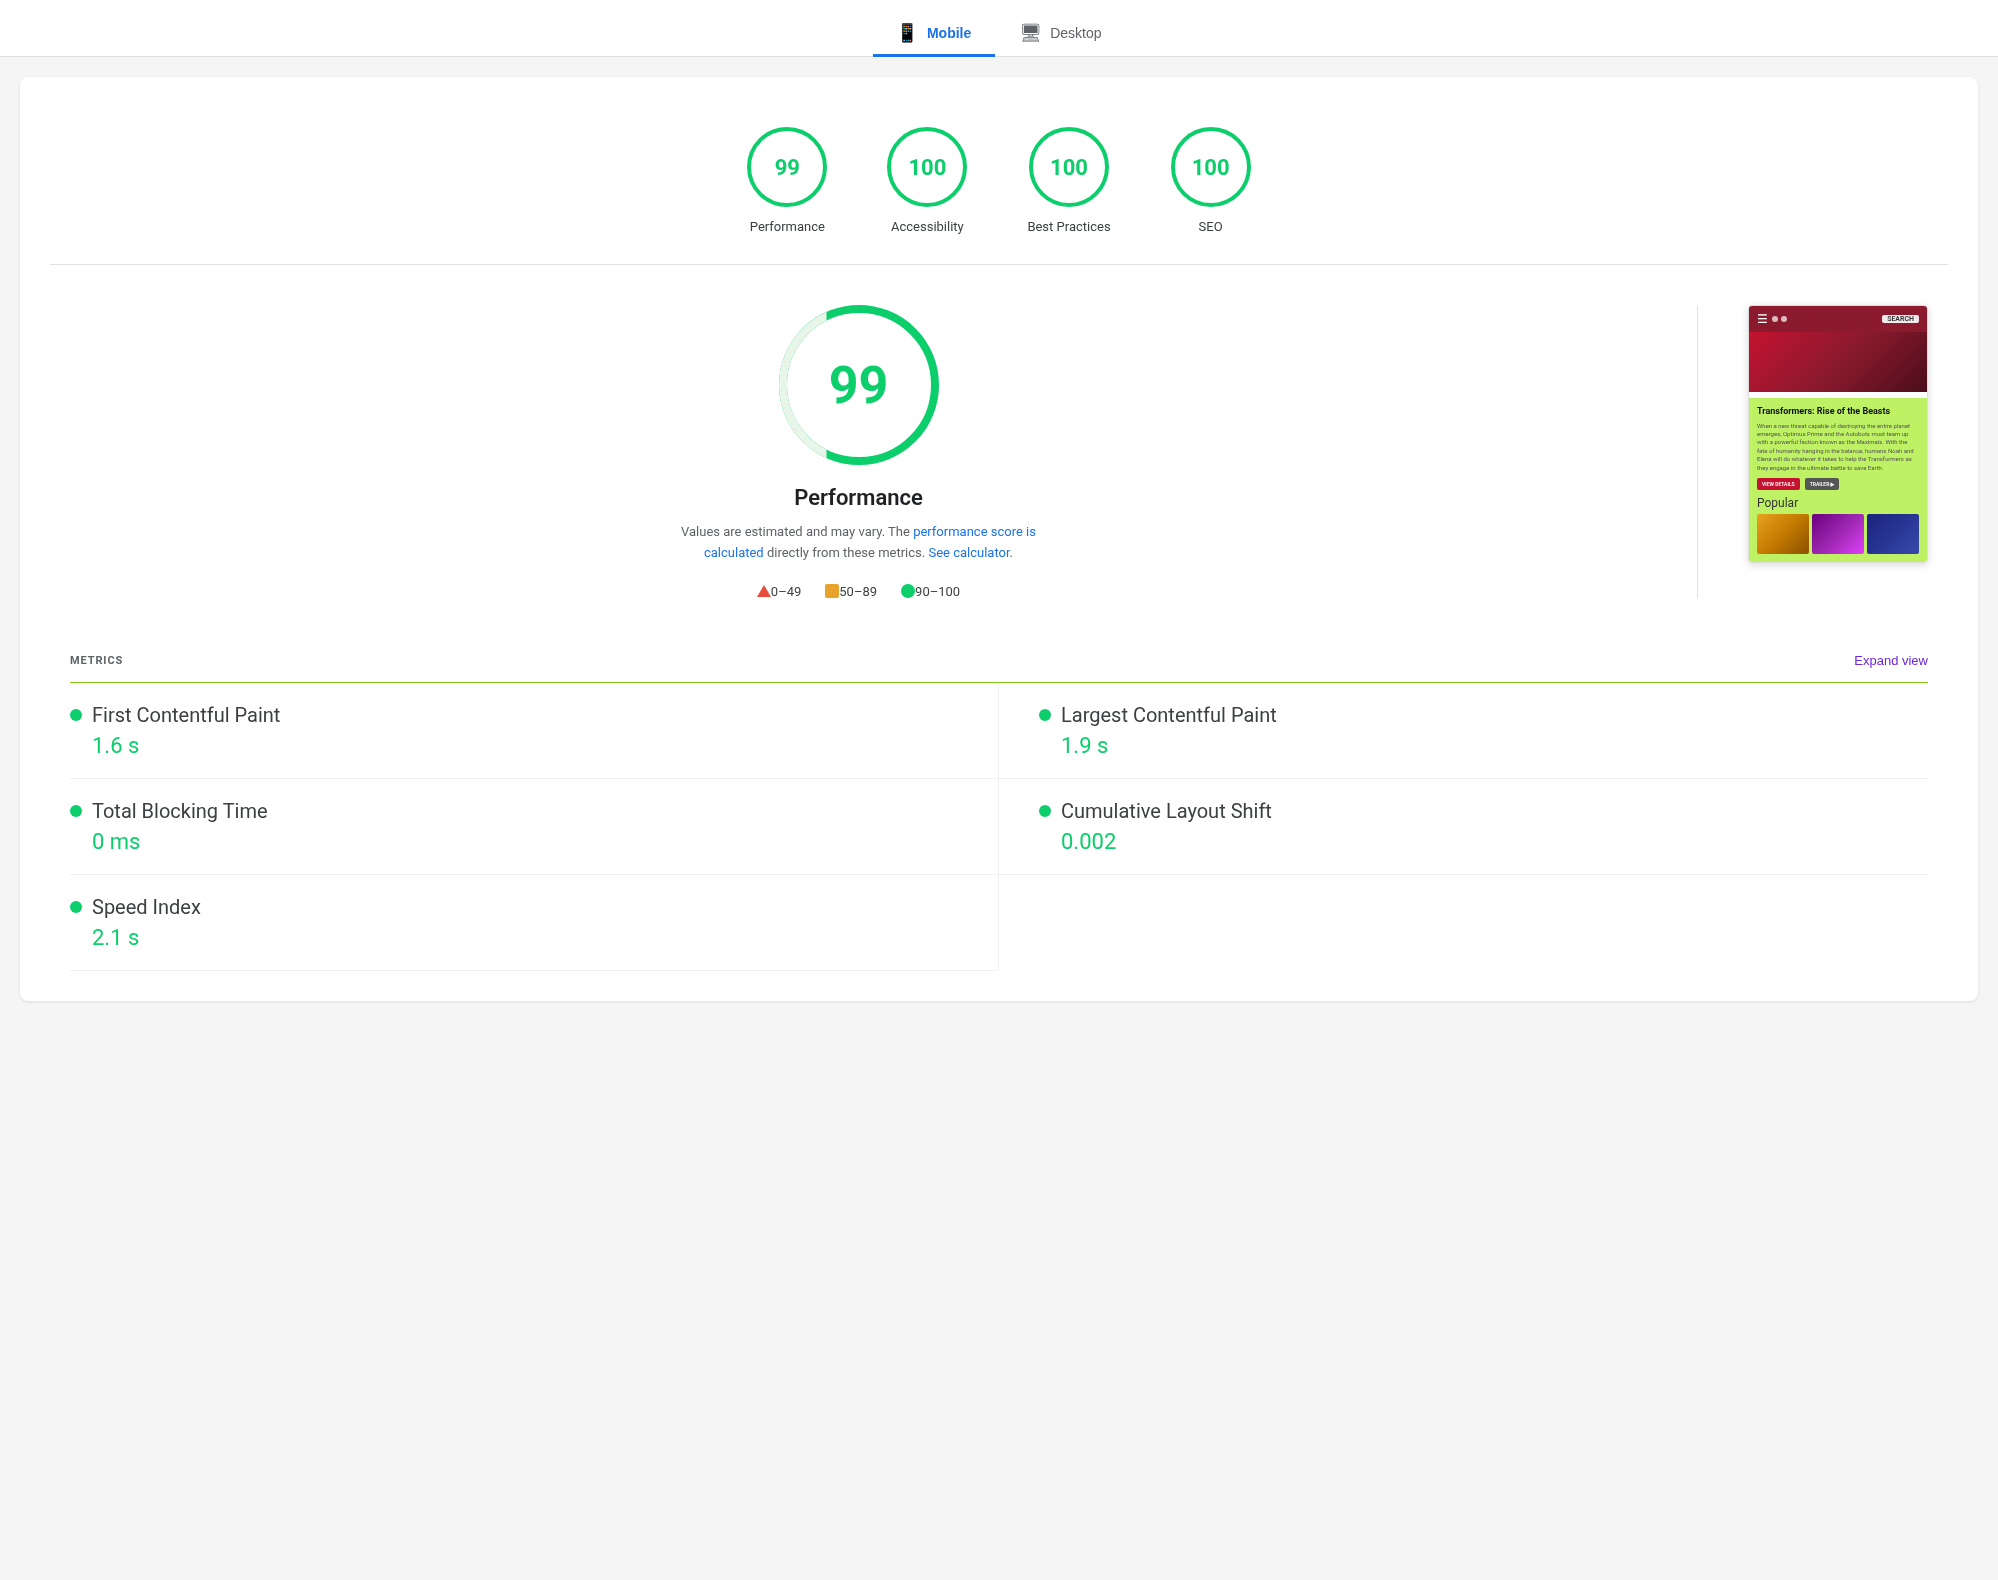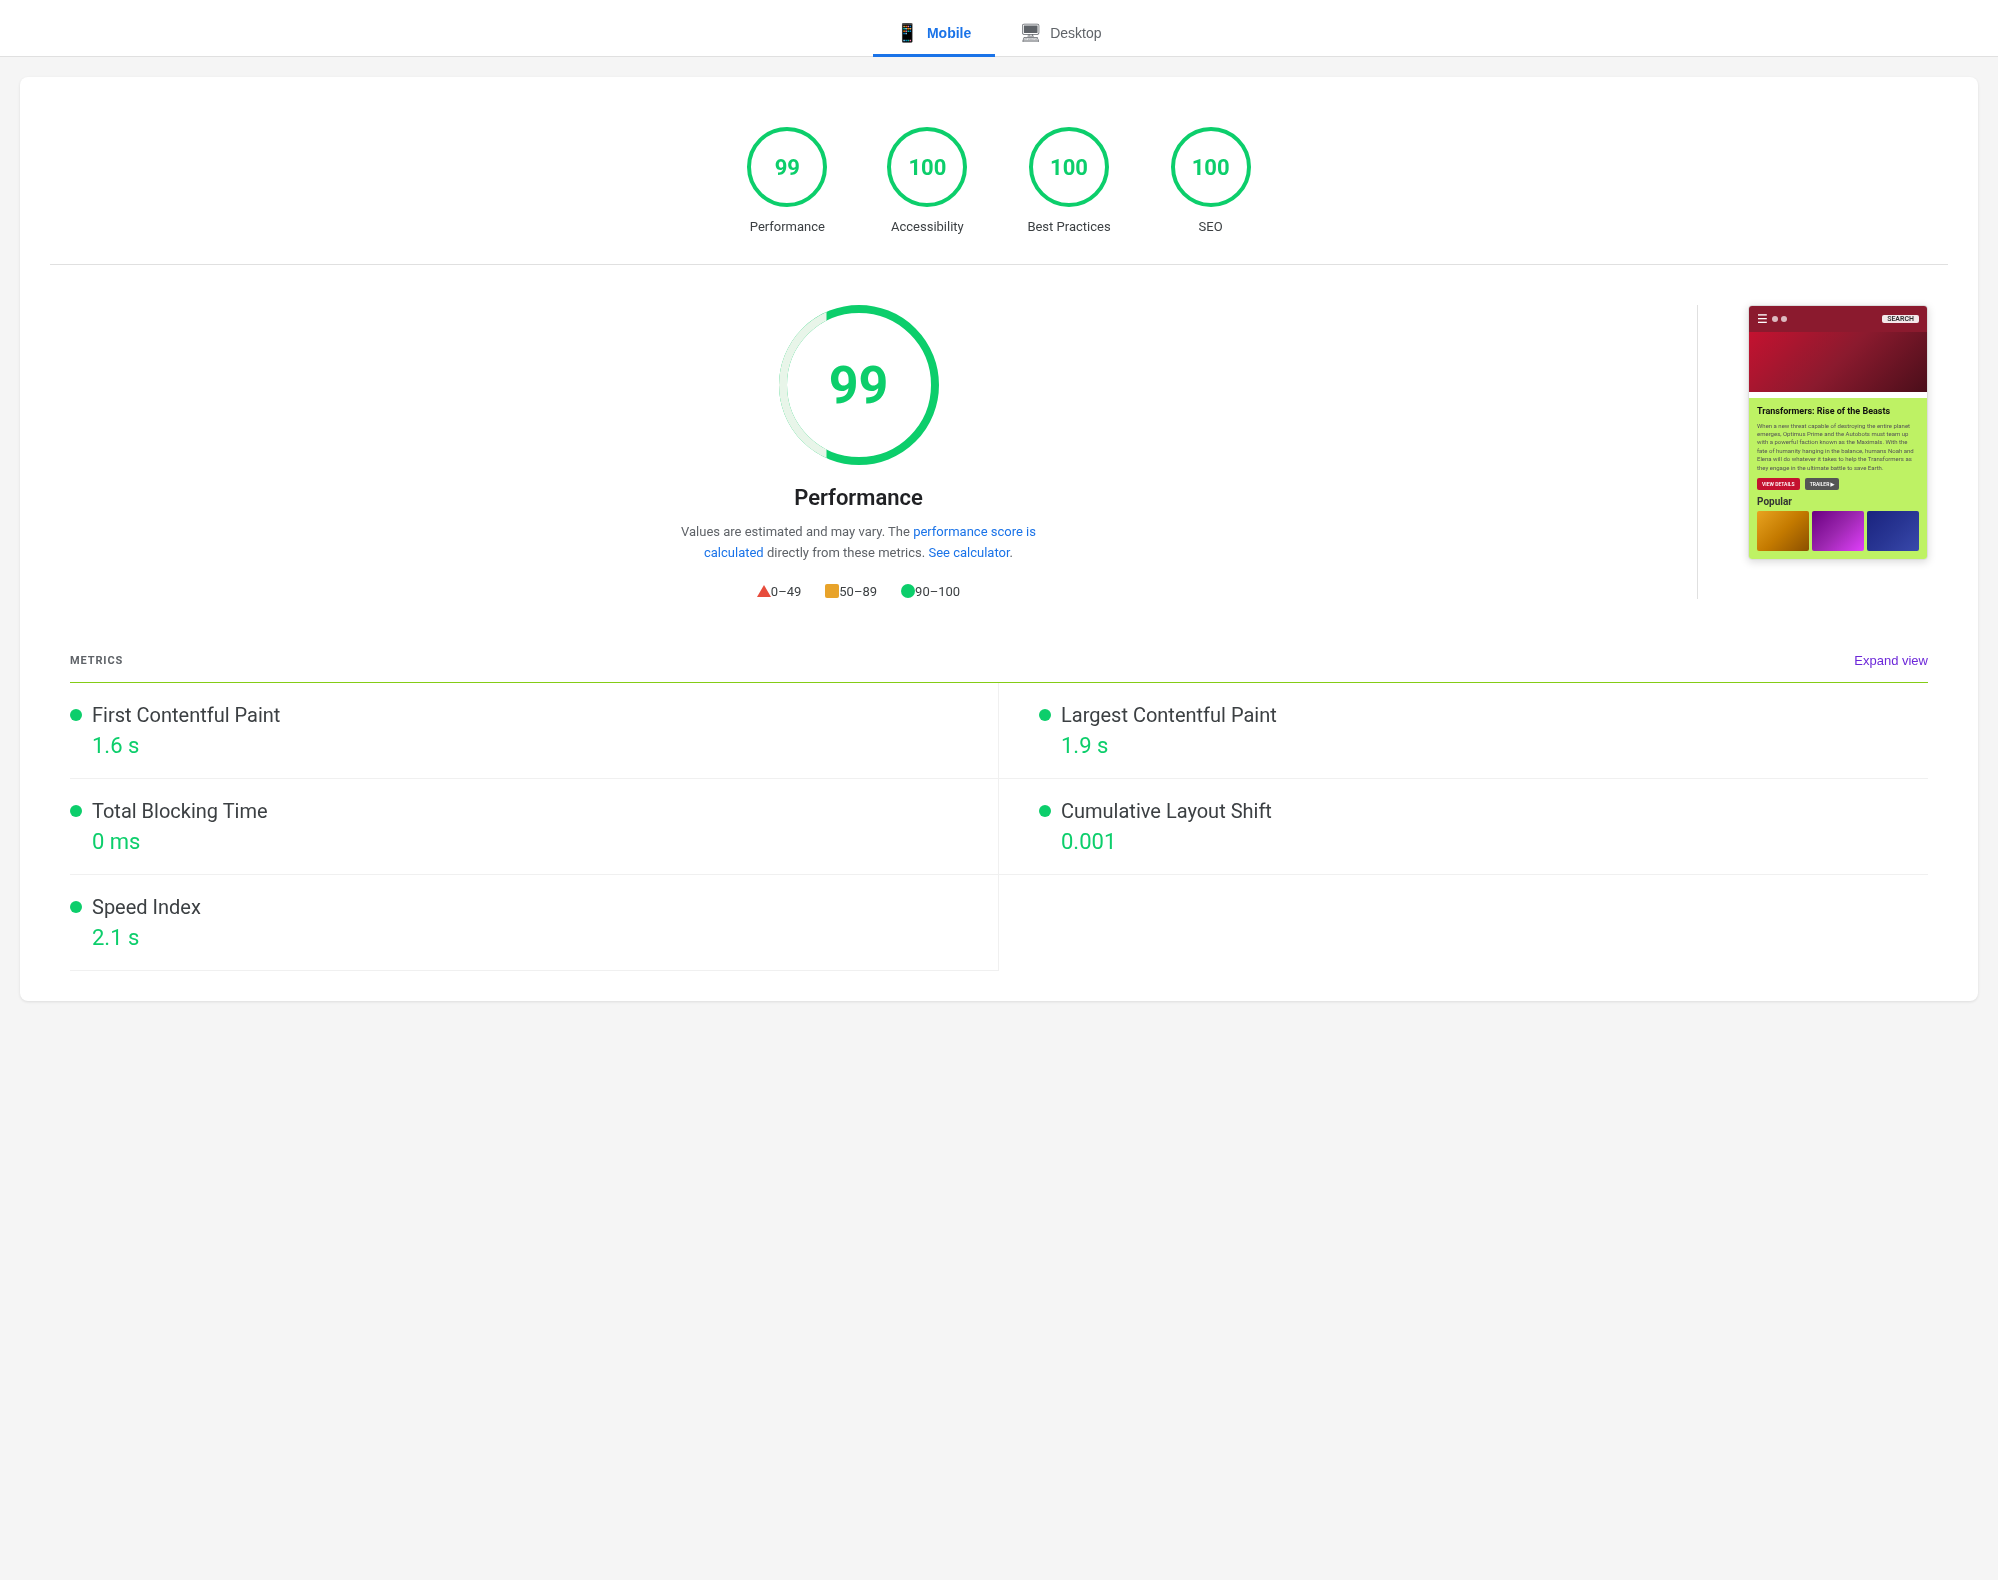--- a/index.html
+++ b/index.html
@@ -290,22 +290,22 @@
     }
 
     .phone-hero-img {
       width: 100%;
       height: 60px;
       background: linear-gradient(135deg, #c41230 0%, #8b1a2e 50%, #4a0e1a 100%);
       margin-bottom: 6px;
     }
 
     .phone-popular {
-      font-size: 10px;
-      font-weight: 700;
+      font-size: 12px;
+      font-weight: 400;
       color: #333;
       margin-bottom: 4px;
     }
 
     .phone-thumbnails {
       display: flex;
       gap: 3px;
     }
 
     .phone-thumb {
@@ -549,21 +549,21 @@
           <span class="metric-name">Total Blocking Time</span>
         </div>
         <div class="metric-value">0 ms</div>
       </div>
 
       <div class="metric-item">
         <div class="metric-header">
           <div class="metric-dot"></div>
           <span class="metric-name">Cumulative Layout Shift</span>
         </div>
-        <div class="metric-value">0.001</div>
+        <div class="metric-value">0.002</div>
       </div>
 
       <div class="metric-item">
         <div class="metric-header">
           <div class="metric-dot"></div>
           <span class="metric-name">Speed Index</span>
         </div>
         <div class="metric-value">2.1 s</div>
       </div>
 

